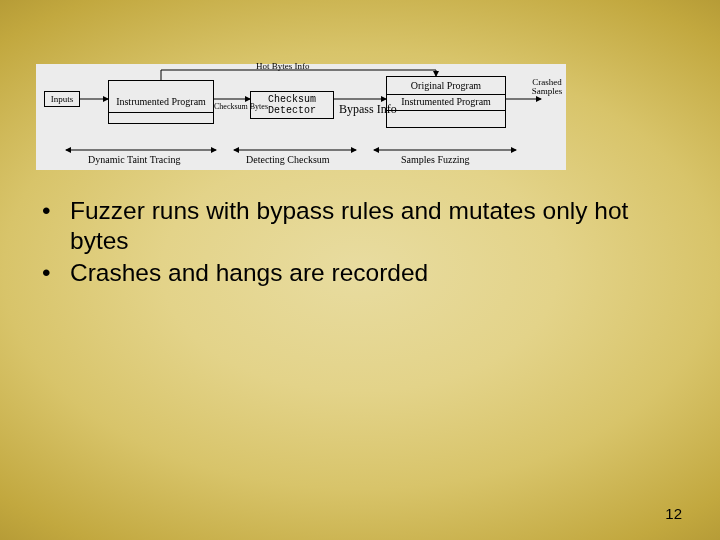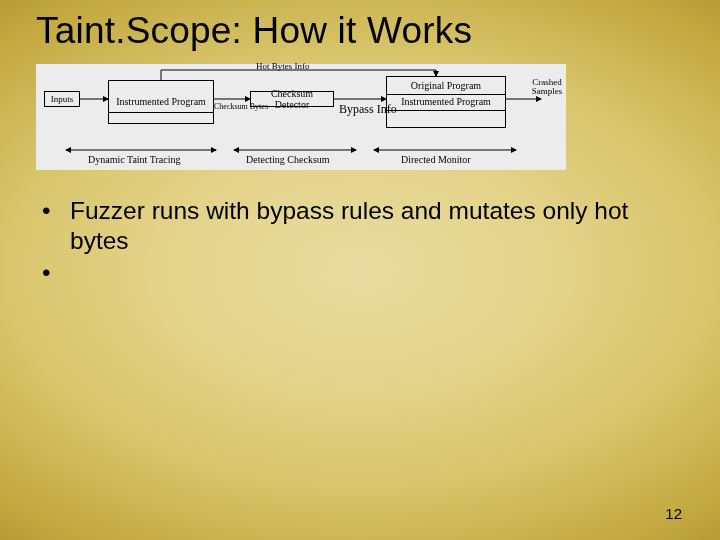--- a/index.html
+++ b/index.html
@@ -93,21 +93,20 @@
     right: 38px;
     font-size: 15px;
     color: #000;
   }
 </style>
 </head>
 <body>
 
 <div class="slide">
 
-  <div class="title">Taint.Scope: How it Works</div>
 
   <div class="diagram">
 
     <svg class="arrows" viewBox="0 0 530 106">
       <defs>
         <marker id="ah" markerWidth="6" markerHeight="6" refX="5" refY="3" orient="auto">
           <path d="M0,0 L6,3 L0,6 Z" fill="#000"></path>
         </marker>
         <marker id="ah2" markerWidth="6" markerHeight="6" refX="1" refY="3" orient="auto">
           <path d="M6,0 L0,3 L6,6 Z" fill="#000"></path>
@@ -128,41 +127,42 @@
       <line x1="198" y1="86" x2="320" y2="86" stroke="#000" stroke-width="1" marker-start="url(#ah2)" marker-end="url(#ah)"></line>
       <line x1="338" y1="86" x2="480" y2="86" stroke="#000" stroke-width="1" marker-start="url(#ah2)" marker-end="url(#ah)"></line>
     </svg>
 
     <div class="node" style="left:8px; top:27px; width:36px; height:16px; font-size:9px;">Inputs</div>
 
     <div class="node" style="left:72px; top:16px; width:106px; height:44px; padding:0;">
       <div style="border-bottom:1px solid #000; width:100%; height:50%; display:flex; align-items:center; justify-content:center;">Instrumented Program</div>
     </div>
 
-    <div class="node" style="left:214px; top:27px; width:84px; height:16px;">Checksum Detector</div>
+    <div class="node" style="left:214px; top:27px; width:84px; height:28px;font-family:Liberation Mono, monospace;">Checksum Detector</div>
 
     <div class="node" style="left:350px; top:12px; width:120px; height:52px; padding:12px;">
       <div style="position:absolute; top:0; width:100%; height:33%; border-bottom:1px solid #000; display:flex; align-items:center; justify-content:center;">Original Program</div>
       <div style="position:absolute; top:33%; width:100%; height:33%; border-bottom:1px solid #000; display:flex; align-items:center; justify-content:center;">Instrumented Program</div>
     </div>
 
     <div class="label" style="left:220px; top:-3px; font-size:9px;">Hot Bytes Info</div>
     <div class="label" style="left:178px; top:38px; font-size:8px;">Checksum Bytes</div>
     <div class="label" style="left:303px; top:38px; font-size:12px;">Bypass Info</div>
     <div class="label" style="left:492px; top:14px; width:38px; white-space:normal; font-size:9px; line-height:1.0;">Crashed Samples</div>
 
     <div class="label phase" style="left:52px; top:90px;">Dynamic Taint Tracing</div>
     <div class="label phase" style="left:210px; top:90px;">Detecting Checksum</div>
-    <div class="label phase" style="left:365px; top:90px;">Directed Monitor</div>
+    <div class="label phase" style="left:365px; top:90px;">Samples Fuzzing</div>
   </div>
 
   <div class="bullets">
     <div class="item">
       <div class="dot">•</div>
       <div>Fuzzer runs with bypass rules and mutates only hot bytes</div>
     </div>
     <div class="item">
       <div class="dot">•</div>
+      <div>Crashes and hangs are recorded</div>
     </div>
   </div>
 
   <div class="page-num">12</div>
 </div>
 
 </body></html>

